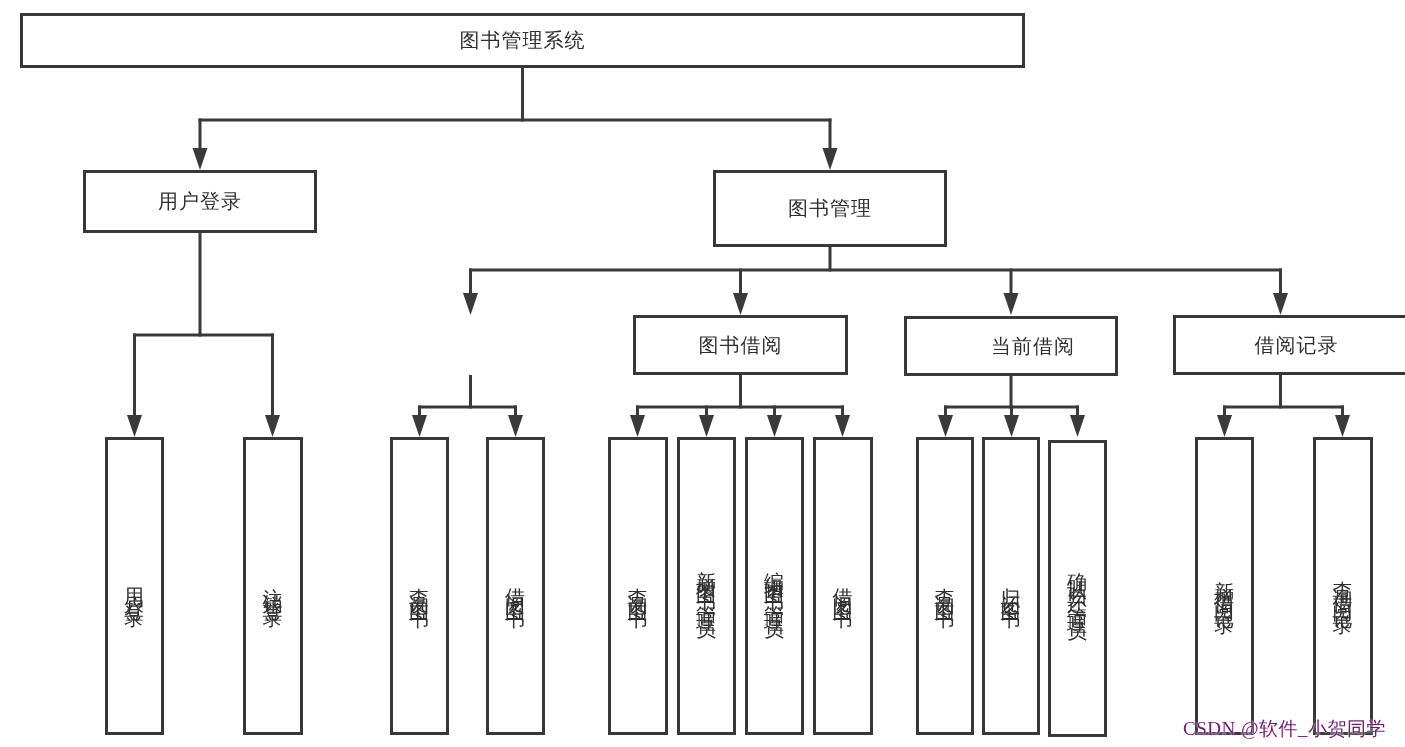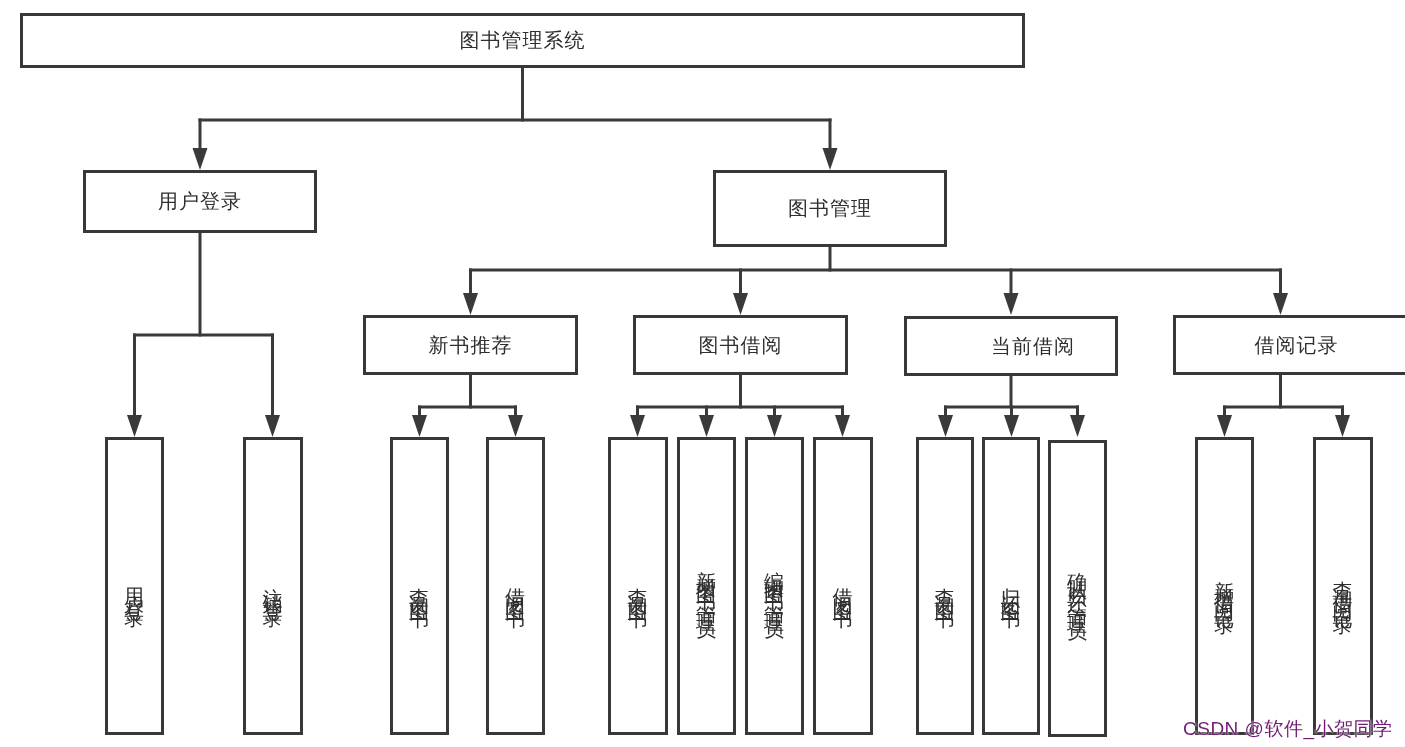--- a/index.html
+++ b/index.html
@@ -2,21 +2,21 @@
 <html><head>
 <meta charset="utf-8">
 <style>
   html, body { margin: 0; padding: 0; background: #ffffff; }
   .canvas {
     position: relative;
     width: 1405px;
     height: 747px;
     background: #ffffff;
     overflow: hidden;
-    font-family: Liberation Sans, sans-serif;
+    font-family: Liberation Serif, serif;
     color: #2f2f2f;
     border-radius: 6px;
   }
   .wires {
     position: absolute;
     left: 0; top: 0;
     width: 1405px; height: 747px;
     pointer-events: none;
   }
   .box {
@@ -138,23 +138,20 @@
     <span>图书管理系统</span>
   </div>
 
   <div class="box" style="left:83px; top:170px; width:234px; height:63px;">
     <span>用户登录</span>
   </div>
   <div class="box" style="left:713px; top:170px; width:234px; height:77px;">
     <span>图书管理</span>
   </div>
 
-  <div class="box" style="left:363px; top:315px; width:215px; height:60px;">
-    <span>新书推荐</span>
-  </div>
   <div class="box" style="left:633px; top:315px; width:215px; height:60px;">
     <span>图书借阅</span>
   </div>
   <div class="box" style="left:904px; top:316px; width:214px; height:60px;padding-left:44px;">
     <span>当前借阅</span>
   </div>
   <div class="box" style="left:1173px; top:315px; width:247px; height:60px;align-items:center;">
     <span>借阅记录</span>
   </div>
 

